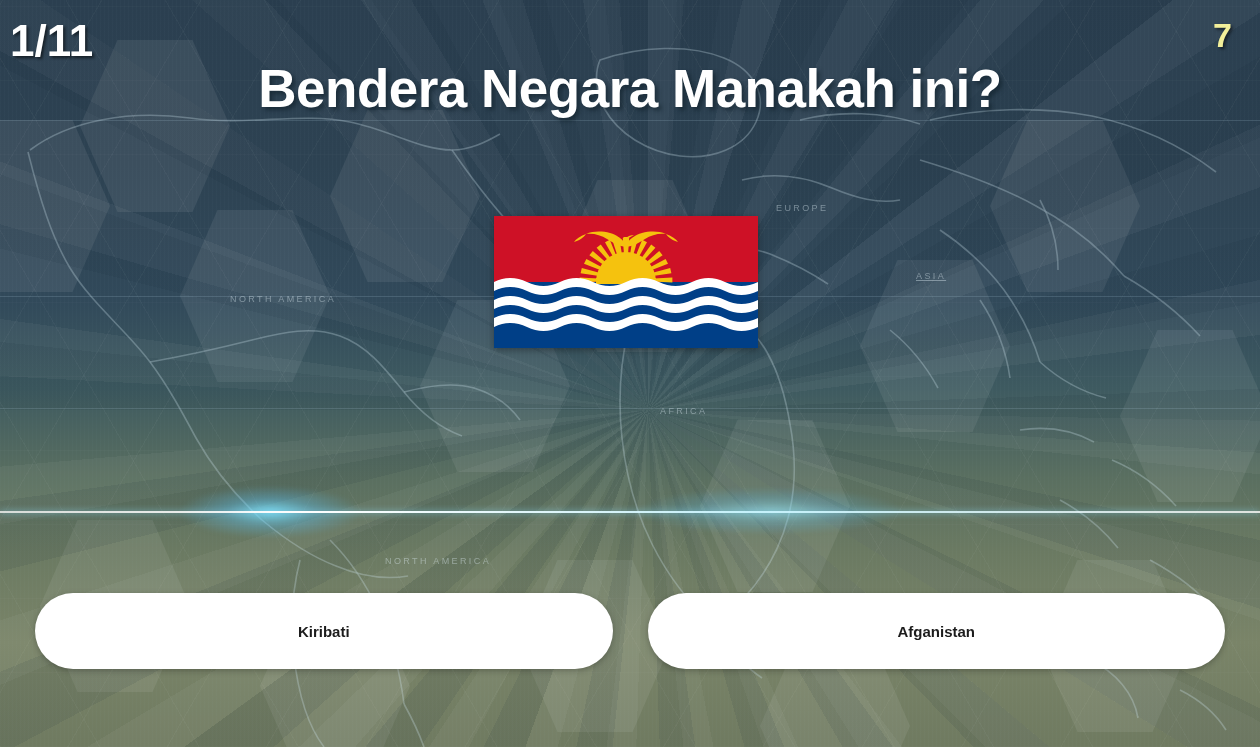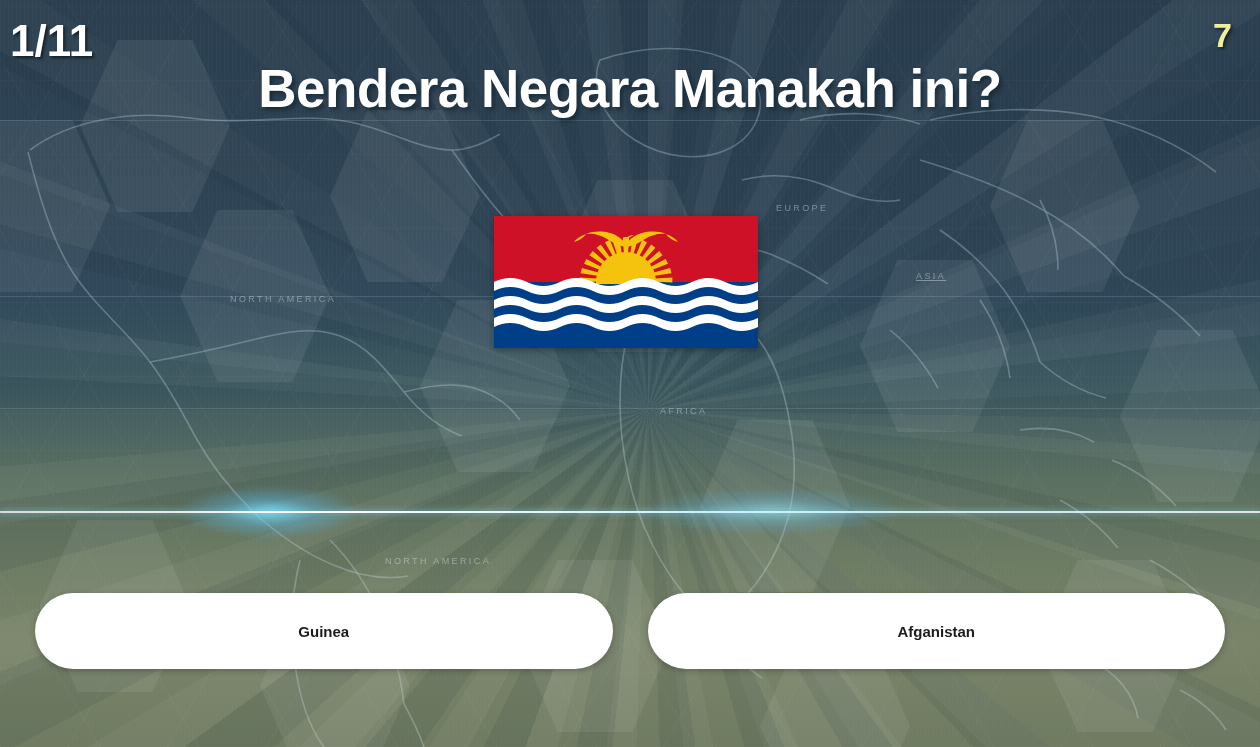--- a/index.html
+++ b/index.html
@@ -343,17 +343,17 @@
         <g fill="#ffffff">
           <path d="M0 66 q16.5 -8 33 0 t33 0 t33 0 t33 0 t33 0 t33 0 t33 0 t33 0 l0 9 q-16.5 8 -33 0 t-33 0 t-33 0 t-33 0 t-33 0 t-33 0 t-33 0 t-33 0 Z"></path>
           <path d="M0 84 q16.5 -8 33 0 t33 0 t33 0 t33 0 t33 0 t33 0 t33 0 t33 0 l0 9 q-16.5 8 -33 0 t-33 0 t-33 0 t-33 0 t-33 0 t-33 0 t-33 0 t-33 0 Z"></path>
           <path d="M0 102 q16.5 -8 33 0 t33 0 t33 0 t33 0 t33 0 t33 0 t33 0 t33 0 l0 9 q-16.5 8 -33 0 t-33 0 t-33 0 t-33 0 t-33 0 t-33 0 t-33 0 t-33 0 Z"></path>
         </g>
       </g>
     </svg>
   </div>
 
   <div class="answers">
-    <button class="answer-btn">Guinea</button>
+    <button class="answer-btn">Kiribati</button>
     <button class="answer-btn">Afganistan</button>
   </div>
 
 </div>
 
 </body></html>

